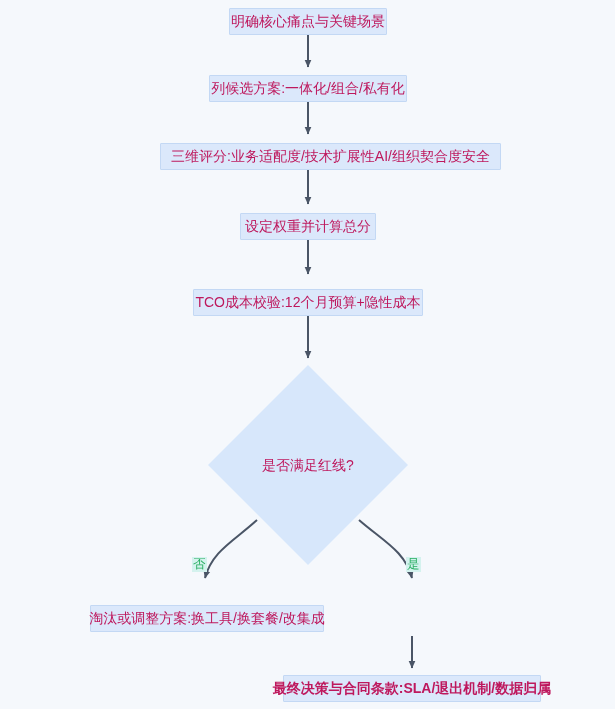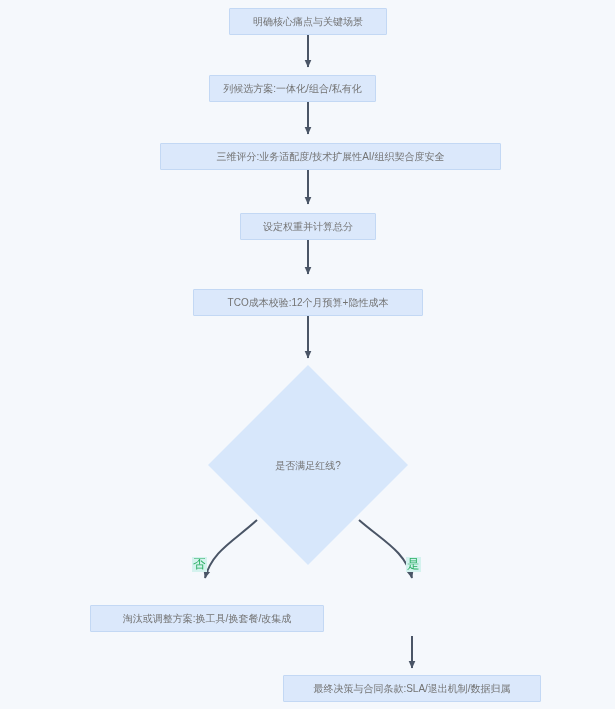--- a/index.html
+++ b/index.html
@@ -27,22 +27,22 @@
     height: 709px;
     pointer-events: none;
   }
   .node {
     position: absolute;
     box-sizing: border-box;
     display: flex;
     align-items: center;
     justify-content: center;
     text-align: left;
-    color: #737373;
-    font-size: 10px;
+    color: #be185d;
+    font-size: 14px;
     line-height: 17px;
     white-space: nowrap;
   }
   .node.process {
     background: #dbe8fb;
     border: 1px solid #c3d8f4;
     border-radius: 1px;
     height: 27px;
     padding: 0 11px;
   }
@@ -102,21 +102,21 @@
       <path d="M359,520 C383,541 405,551 412,578" marker-end="url(#arrowhead)"></path>
 
       <line x1="412" y1="636" x2="412" y2="668" marker-end="url(#arrowhead)"></line>
     </g>
   </svg>
 
   <div class="node process" style="left:229px; top:8px; width:158px;">
     <span>明确核心痛点与关键场景</span>
   </div>
 
-  <div class="node process" style="left:209px; top:75px; width:167px;">
+  <div class="node process" style="left:209px; top:75px; width:198px;">
     <span>列候选方案:一体化/组合/私有化</span>
   </div>
 
   <div class="node process" style="left:160px; top:143px; width:341px;">
     <span>三维评分:业务适配度/技术扩展性AI/组织契合度安全</span>
   </div>
 
   <div class="node process" style="left:240px; top:213px; width:136px;">
     <span>设定权重并计算总分</span>
   </div>
@@ -140,17 +140,17 @@
 
   <div class="edge-label" style="left:406px; top:557px;">
     <span>是</span>
   </div>
 
   <div class="node process" style="left:90px; top:605px; width:234px;">
     <span>淘汰或调整方案:换工具/换套餐/改集成</span>
   </div>
 
 
-  <div class="node process" style="left:283px; top:675px; width:258px;">
+  <div class="node process" style="left:283px; top:675px; width:258px;font-weight:bold;">
     <span>最终决策与合同条款:SLA/退出机制/数据归属</span>
   </div>
 
 </div>
 
 </body></html>

